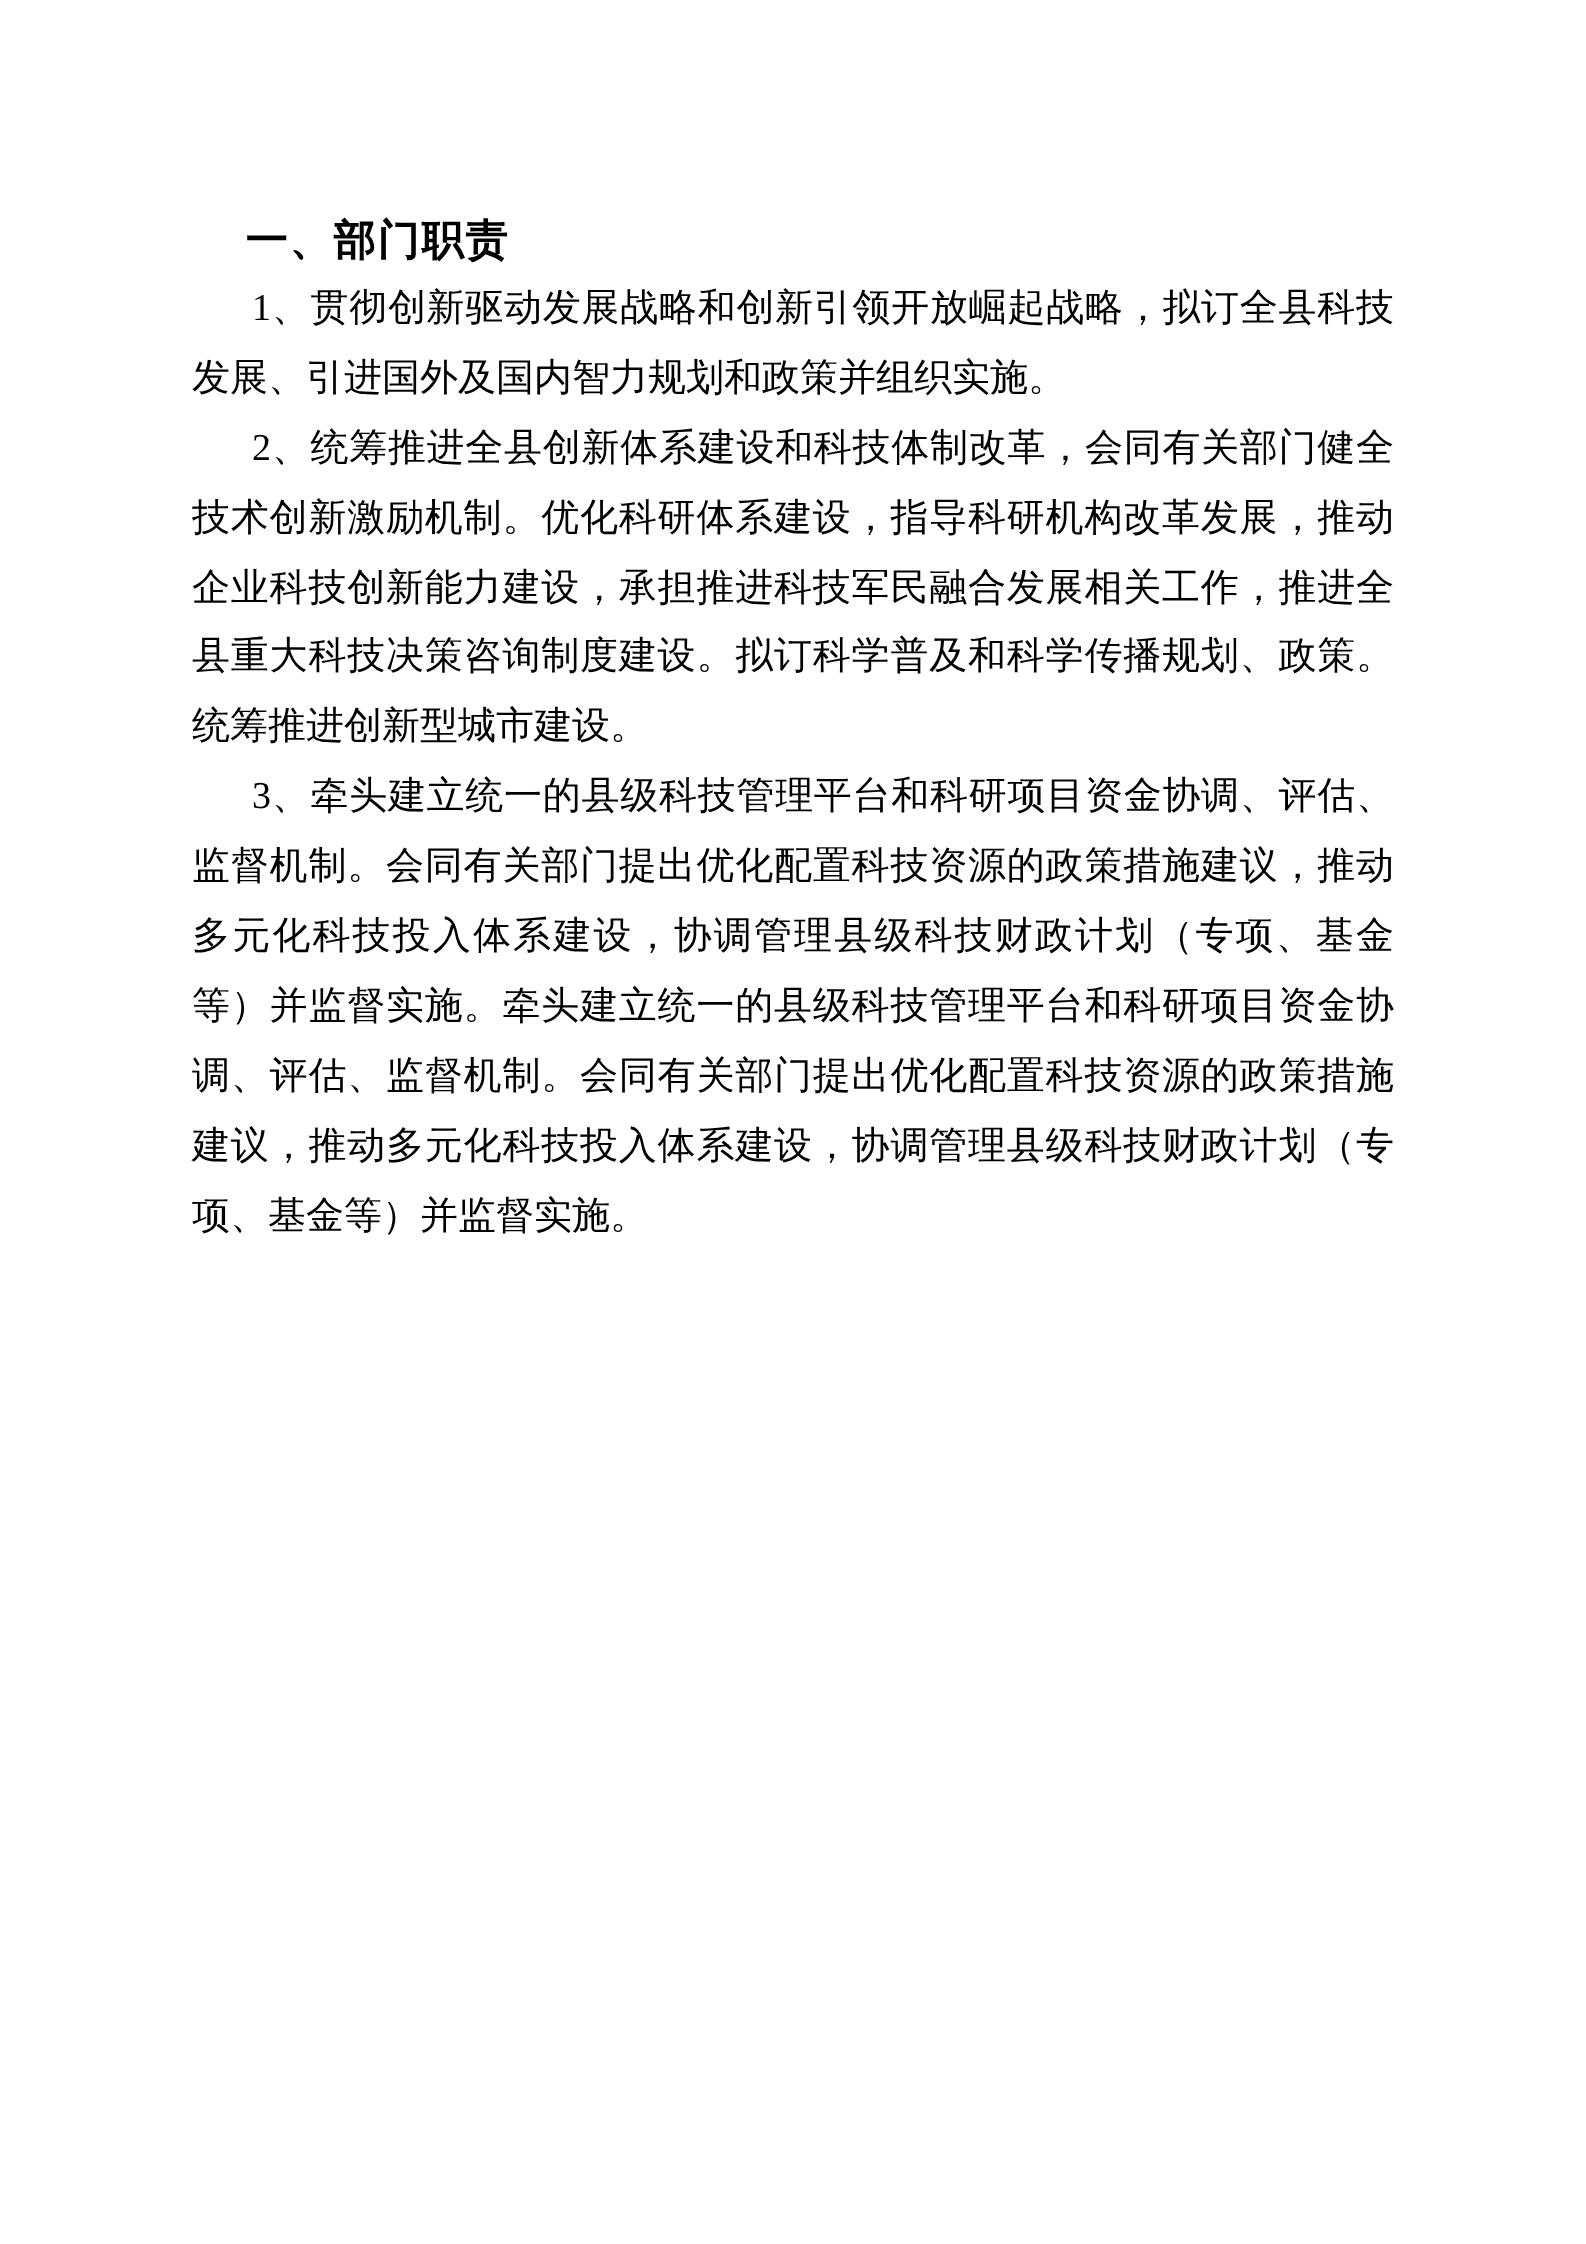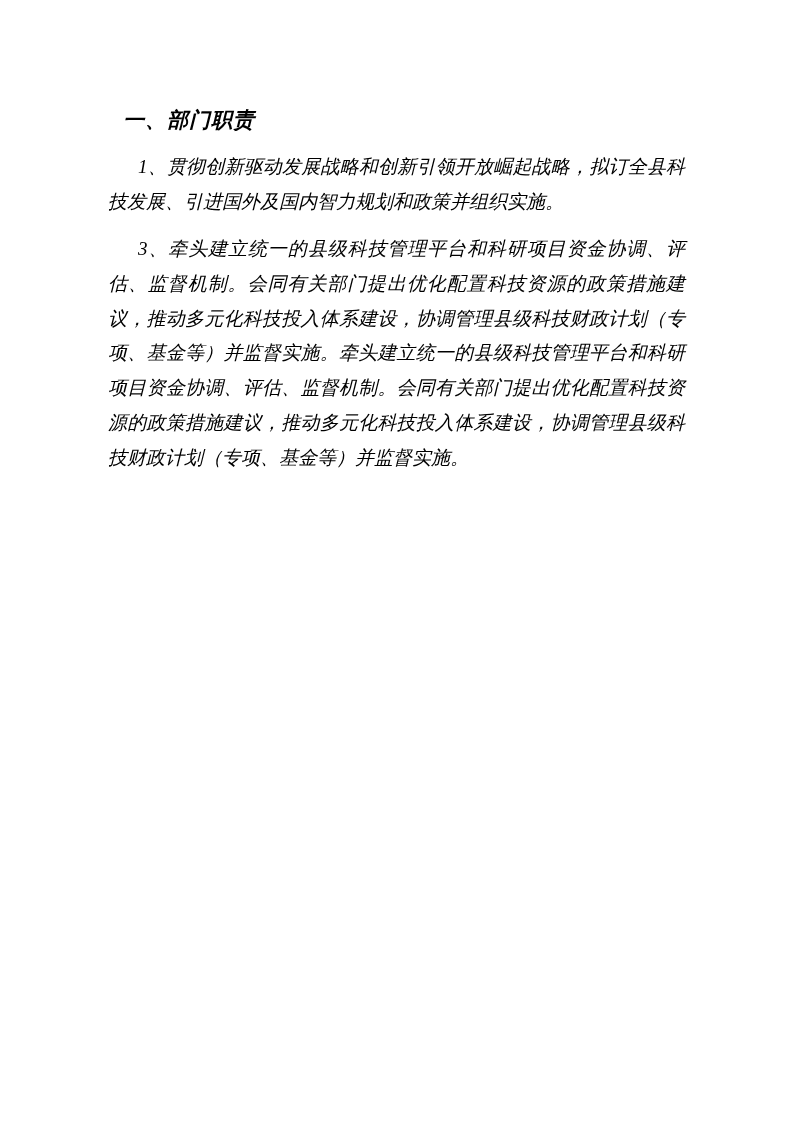--- a/index.html
+++ b/index.html
@@ -7,21 +7,20 @@
     padding: 0;
     background: #ffffff;
   }
   .page {
     position: relative;
     width: 793px;
     height: 1122px;
     background: #ffffff;
     overflow: hidden;
     box-sizing: border-box;
-    font-style: italic;
   }
   .doc-content {
     position: absolute;
     left: 96px;
     top: 103px;
     width: 601px;
     color: #000000;
     font-family: "Liberation Serif", "DejaVu Serif", serif;
     font-size: 19px;
     line-height: 34.9px;
@@ -32,27 +31,28 @@
     margin: 0 0 0 27px;
     font-family: "DejaVu Sans", "Liberation Sans", sans-serif;
     font-weight: bold;
     font-size: 21px;
     line-height: 34.9px;
     color: #000000;
     text-align: left;
     letter-spacing: 1px;
   }
   .para {
-    margin: 12px;
+    margin: 0;
     padding: 0;
     text-indent: 30px;
   }
 </style>
 </head>
 <body>
 
 <div class="page">
   <div class="doc-content">
     <h1 class="section-heading">一、部门职责</h1>
     <p class="para">1、贯彻创新驱动发展战略和创新引领开放崛起战略，拟订全县科技发展、引进国外及国内智力规划和政策并组织实施。</p>
+    <p class="para">2、统筹推进全县创新体系建设和科技体制改革，会同有关部门健全技术创新激励机制。优化科研体系建设，指导科研机构改革发展，推动企业科技创新能力建设，承担推进科技军民融合发展相关工作，推进全县重大科技决策咨询制度建设。拟订科学普及和科学传播规划、政策。统筹推进创新型城市建设。</p>
     <p class="para">3、牵头建立统一的县级科技管理平台和科研项目资金协调、评估、监督机制。会同有关部门提出优化配置科技资源的政策措施建议，推动多元化科技投入体系建设，协调管理县级科技财政计划（专项、基金等）并监督实施。牵头建立统一的县级科技管理平台和科研项目资金协调、评估、监督机制。会同有关部门提出优化配置科技资源的政策措施建议，推动多元化科技投入体系建设，协调管理县级科技财政计划（专项、基金等）并监督实施。</p>
   </div>
 </div>
 
 </body></html>

